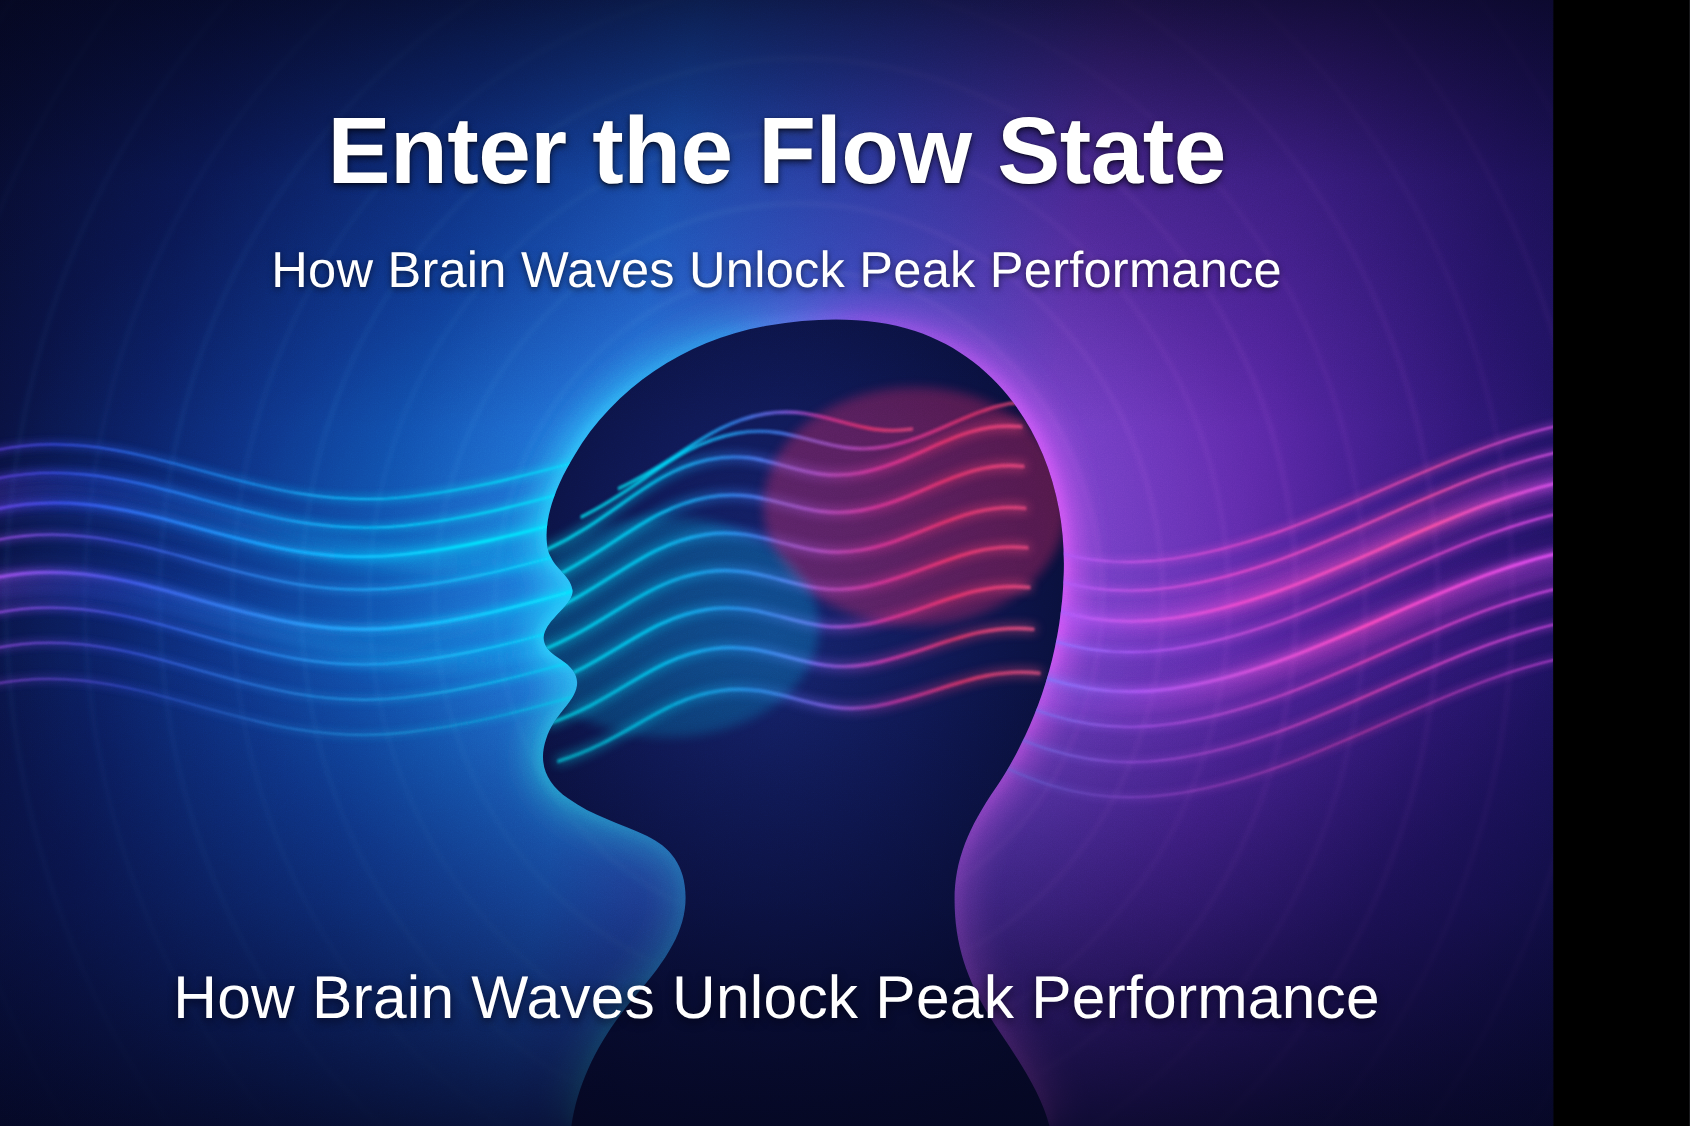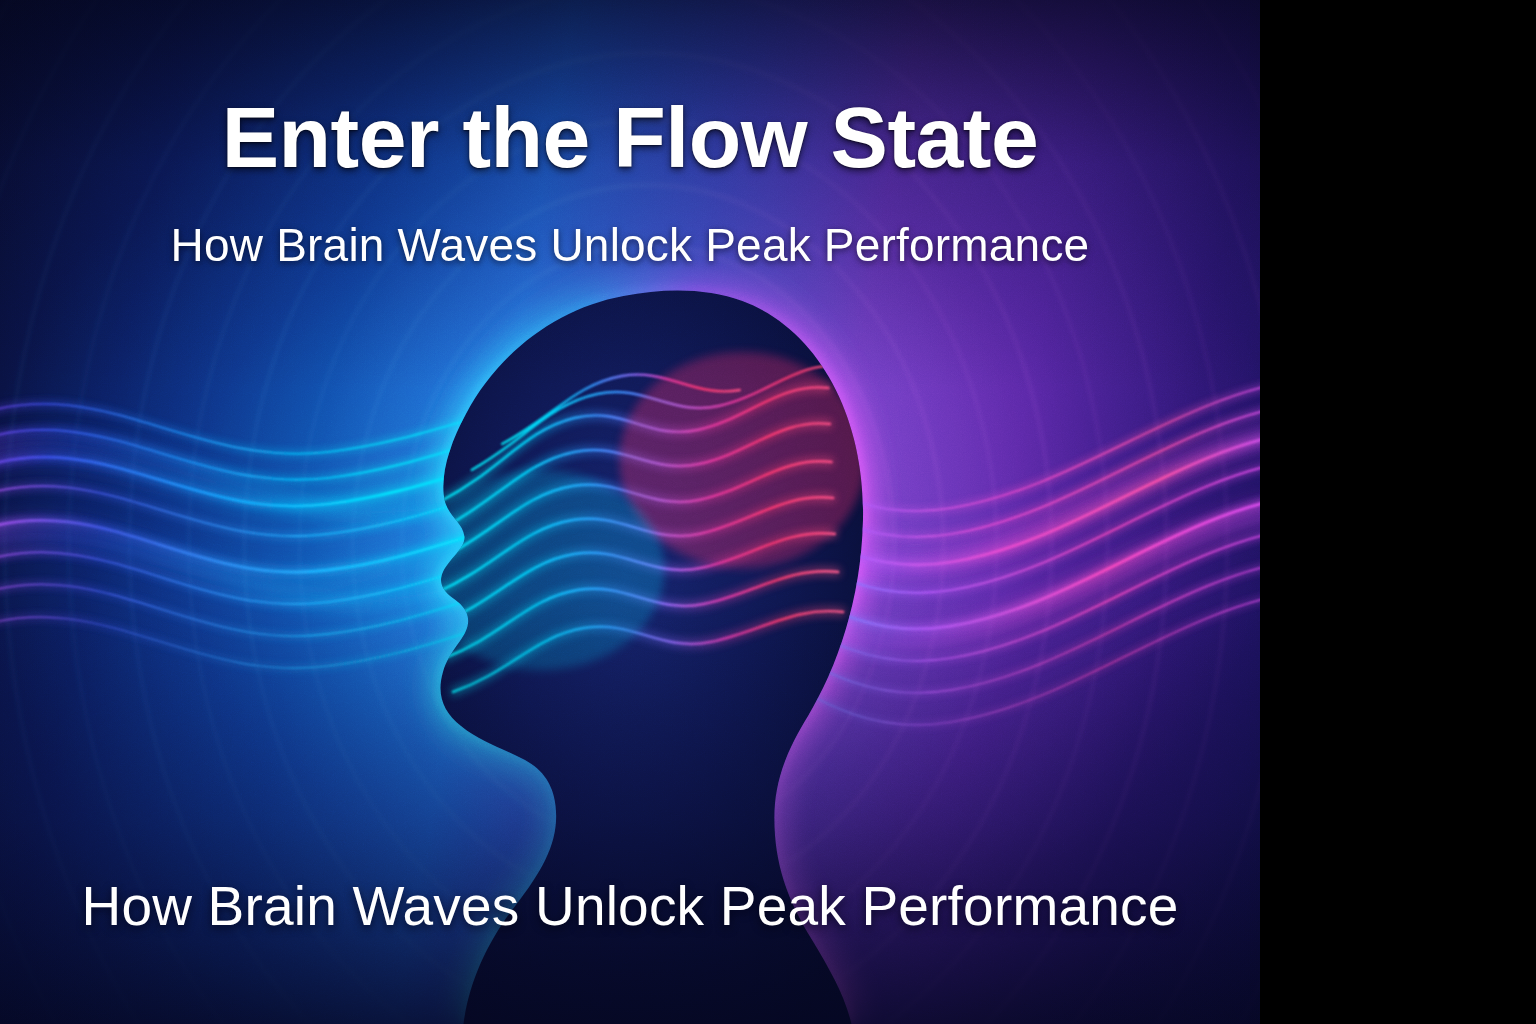--- a/index.html
+++ b/index.html
@@ -2,21 +2,21 @@
 <html><head>
 <meta charset="utf-8">
 <style>
   html, body {
     margin: 0;
     padding: 0;
     background: #000;
   }
   #poster {
     position: relative;
-    width: 1260px;
+    width: 1412px;
     height: 1024px;
     overflow: hidden;
     font-family: "Liberation Sans", sans-serif;
     background: #0a0f3c;
   }
   .layer {
     position: absolute;
     inset: 0;
     width: 100%;
     height: 100%;

